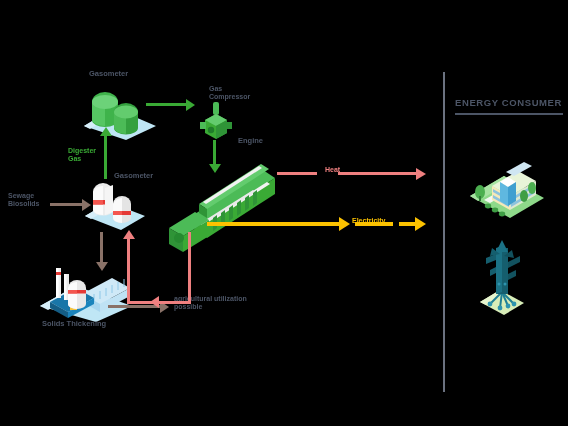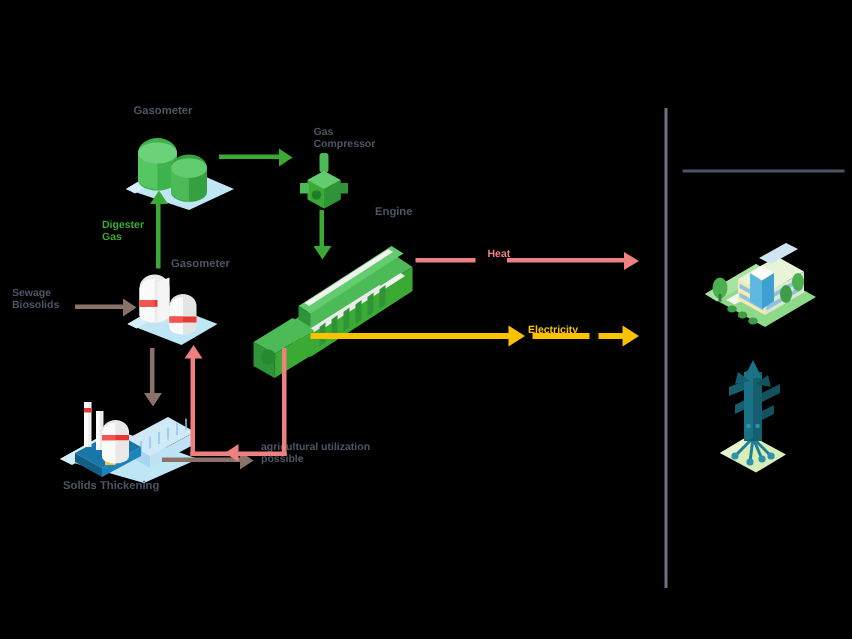--- a/index.html
+++ b/index.html
@@ -106,21 +106,21 @@
         <polygon points="82,46 86,43 86,56 82,59"></polygon>
         <polygon points="90,41 94,38 94,51 90,54"></polygon>
       </g>
 
       <polygon points="6,76 32,60 46,68 20,84" fill="#4cbb57"></polygon>
       <polygon points="6,76 20,84 20,100 6,92" fill="#2f9437"></polygon>
       <polygon points="20,84 46,68 46,84 20,100" fill="#3aaa35"></polygon>
       <ellipse cx="16" cy="86" rx="5" ry="5" fill="#268a30"></ellipse>
     </svg>
   </div>
-  <div class="lbl lbl-dark" style="left:250px;top:137px;font-size:7.5px;">Engine</div>
+  <div class="lbl lbl-dark" style="left:238px;top:137px;font-size:7.5px;">Engine</div>
 
   <div class="ic" style="left:83px;top:178px;">
     <svg width="64" height="54" viewBox="0 0 64 54">
       <polygon points="2,38 26,24 62,38 38,52" fill="#bfe6f5"></polygon>
       <polygon points="2,38 26,24 32,27 8,41" fill="#d6eef9"></polygon>
 
       <path d="M10 32 L10 14 A10 9 0 0 1 30 14 L30 32 A10 5.5 0 0 1 10 32 Z" fill="#ececec"></path>
       <path d="M10 32 L10 14 A10 9 0 0 1 20 8 L20 37 A10 5.5 0 0 1 10 32 Z" fill="#fbfbfb"></path>
       <rect x="10" y="22" width="20" height="4.5" fill="#e53935"></rect>
       <rect x="10" y="22" width="10" height="4.5" fill="#f4564f"></rect>
@@ -225,20 +225,21 @@
                 border-top:7px solid transparent;border-bottom:7px solid transparent;
                 border-left:11px solid #fcc200;"></div>
     <div class="head" style="left:208px;top:-5px;
                 border-top:7px solid transparent;border-bottom:7px solid transparent;
                 border-left:11px solid #fcc200;"></div>
   </div>
   <div class="lbl lbl-yellow" style="left:352px;top:217px;font-size:7px;">Electricity</div>
 
   <div class="divider" style="left:443px;top:72px;width:2px;height:320px;background:#6b7280;"></div>
 
+  <div class="lbl lbl-dark" style="left:455px;top:98px;font-size:9.5px;letter-spacing:.6px;">ENERGY CONSUMER</div>
   <div class="underline" style="left:455px;top:113px;width:108px;"></div>
 
   <div class="ic" style="left:466px;top:148px;">
     <svg width="80" height="72" viewBox="0 0 80 72">
 
       <polygon points="4,48 38,28 78,50 44,70" fill="#8ed98a"></polygon>
       <polygon points="4,48 38,28 46,33 12,53" fill="#a7e3a2"></polygon>
 
       <polygon points="18,52 34,43 40,46 24,55" fill="#f2f8f2"></polygon>
 

